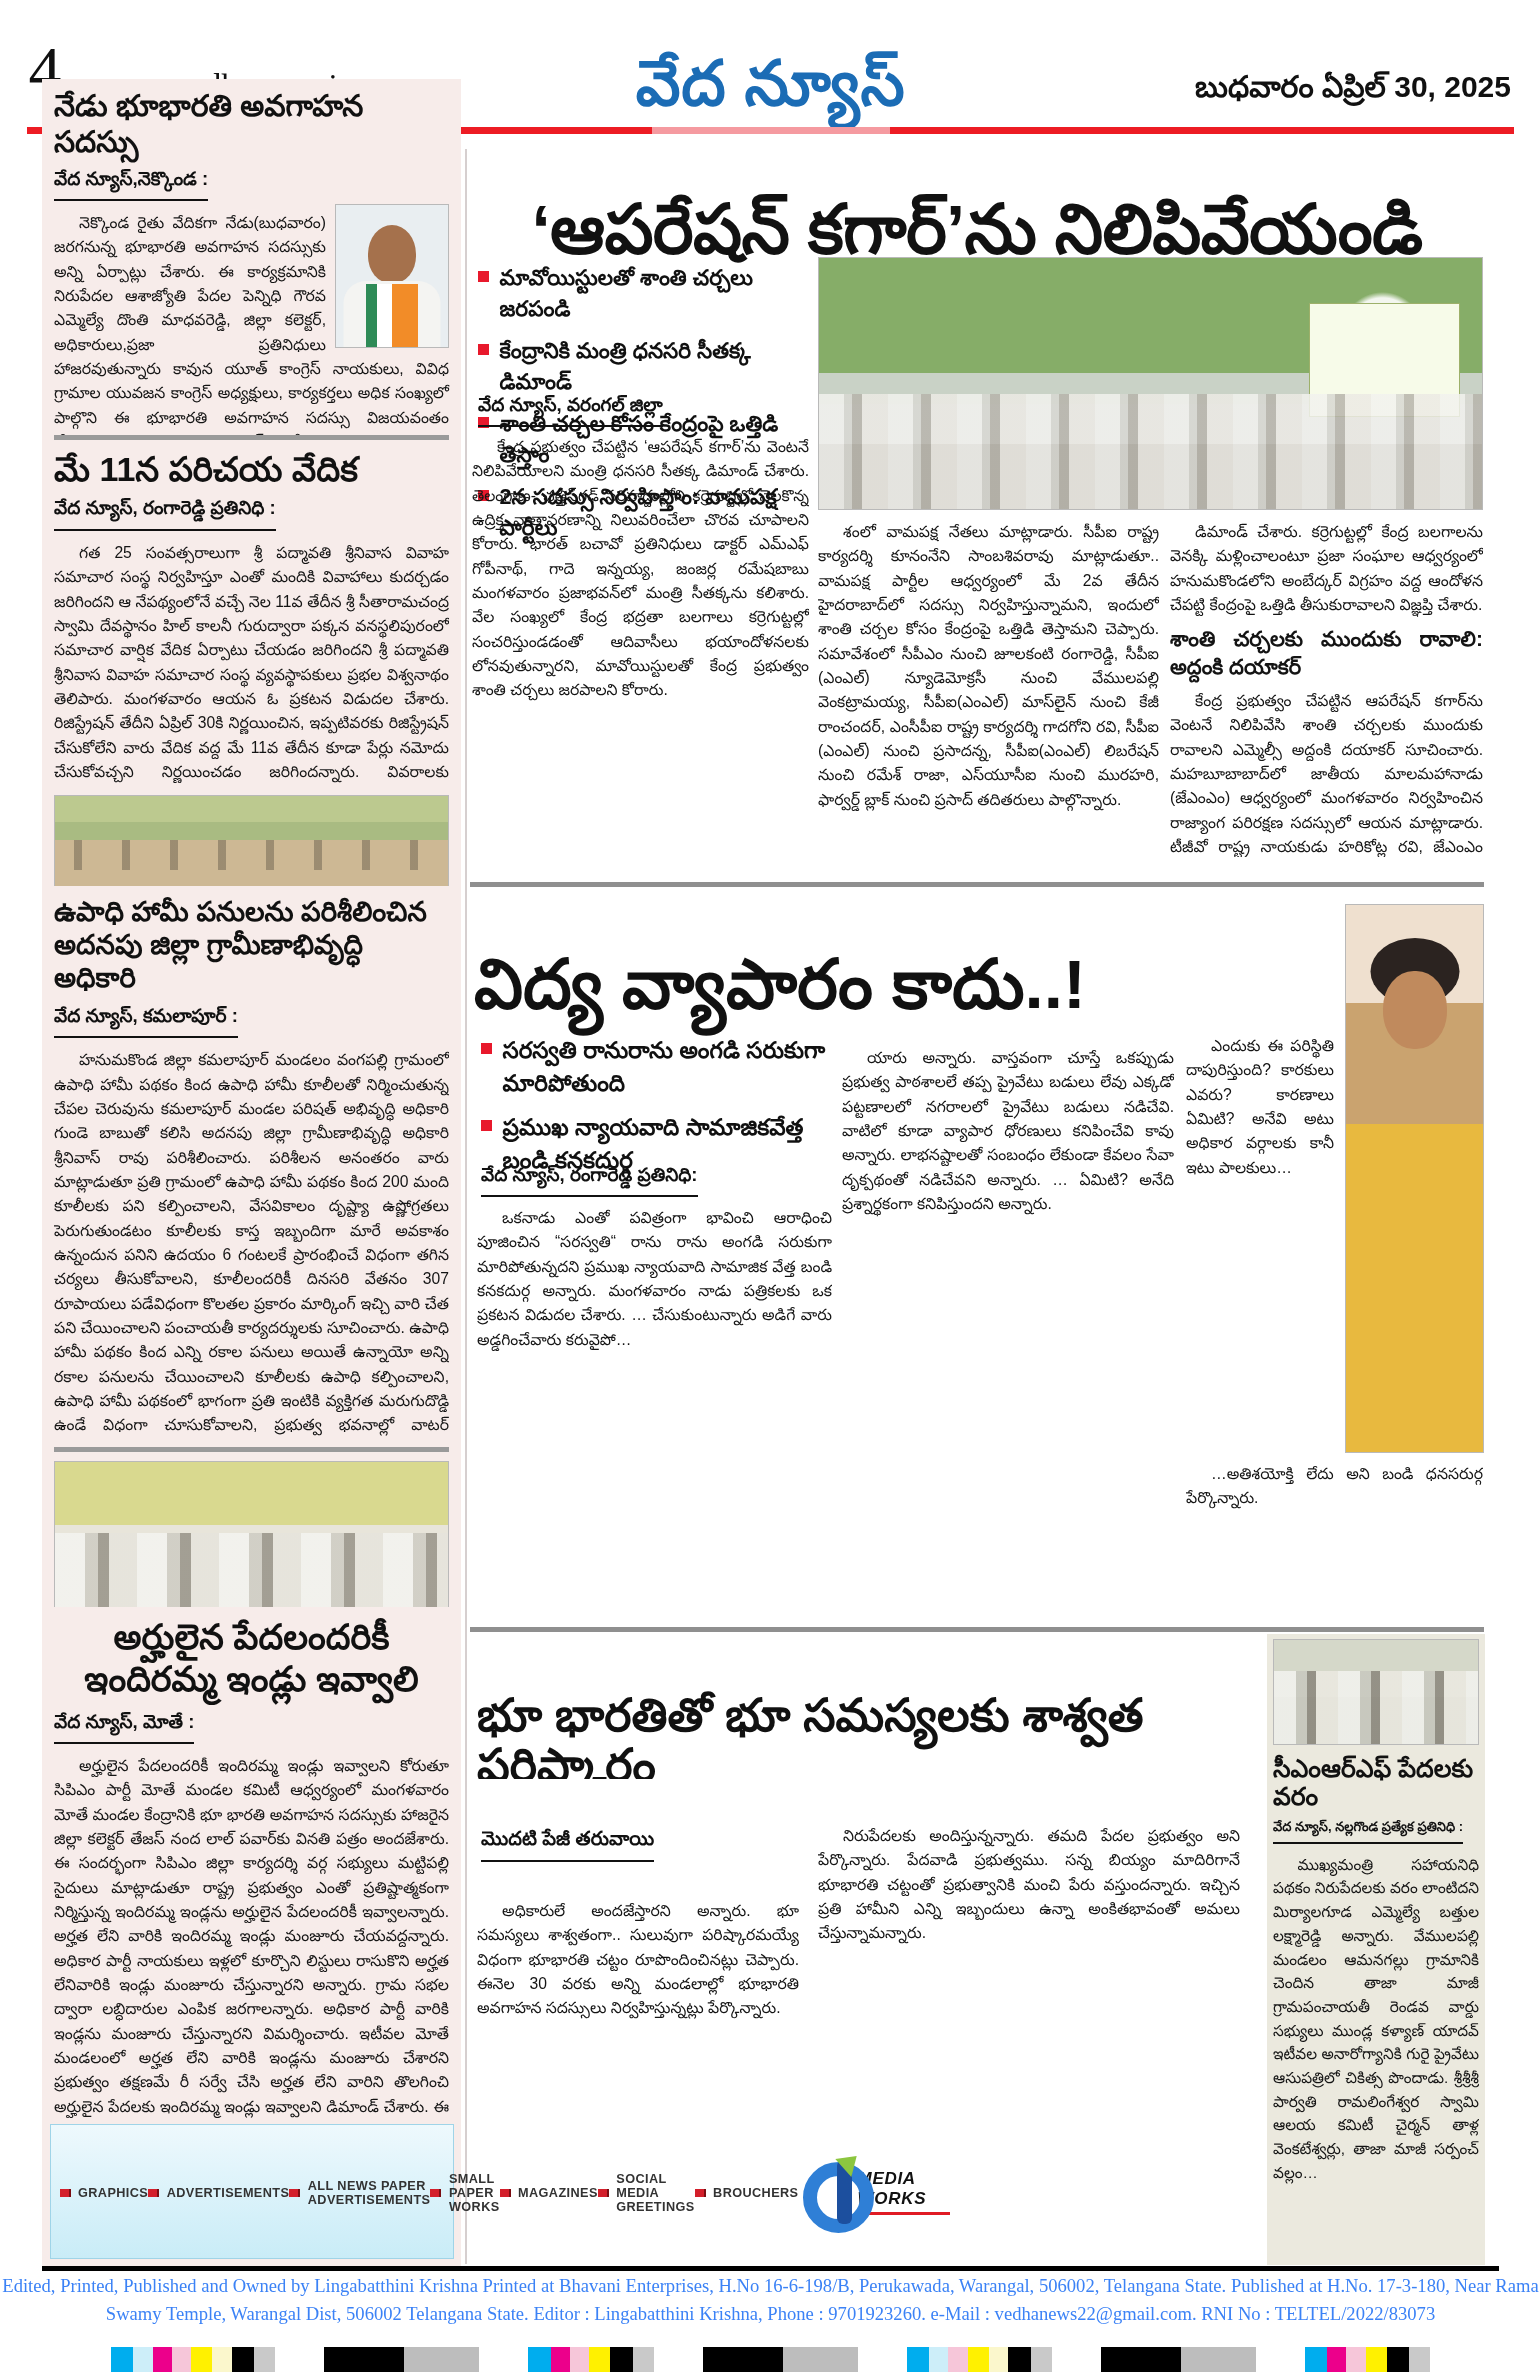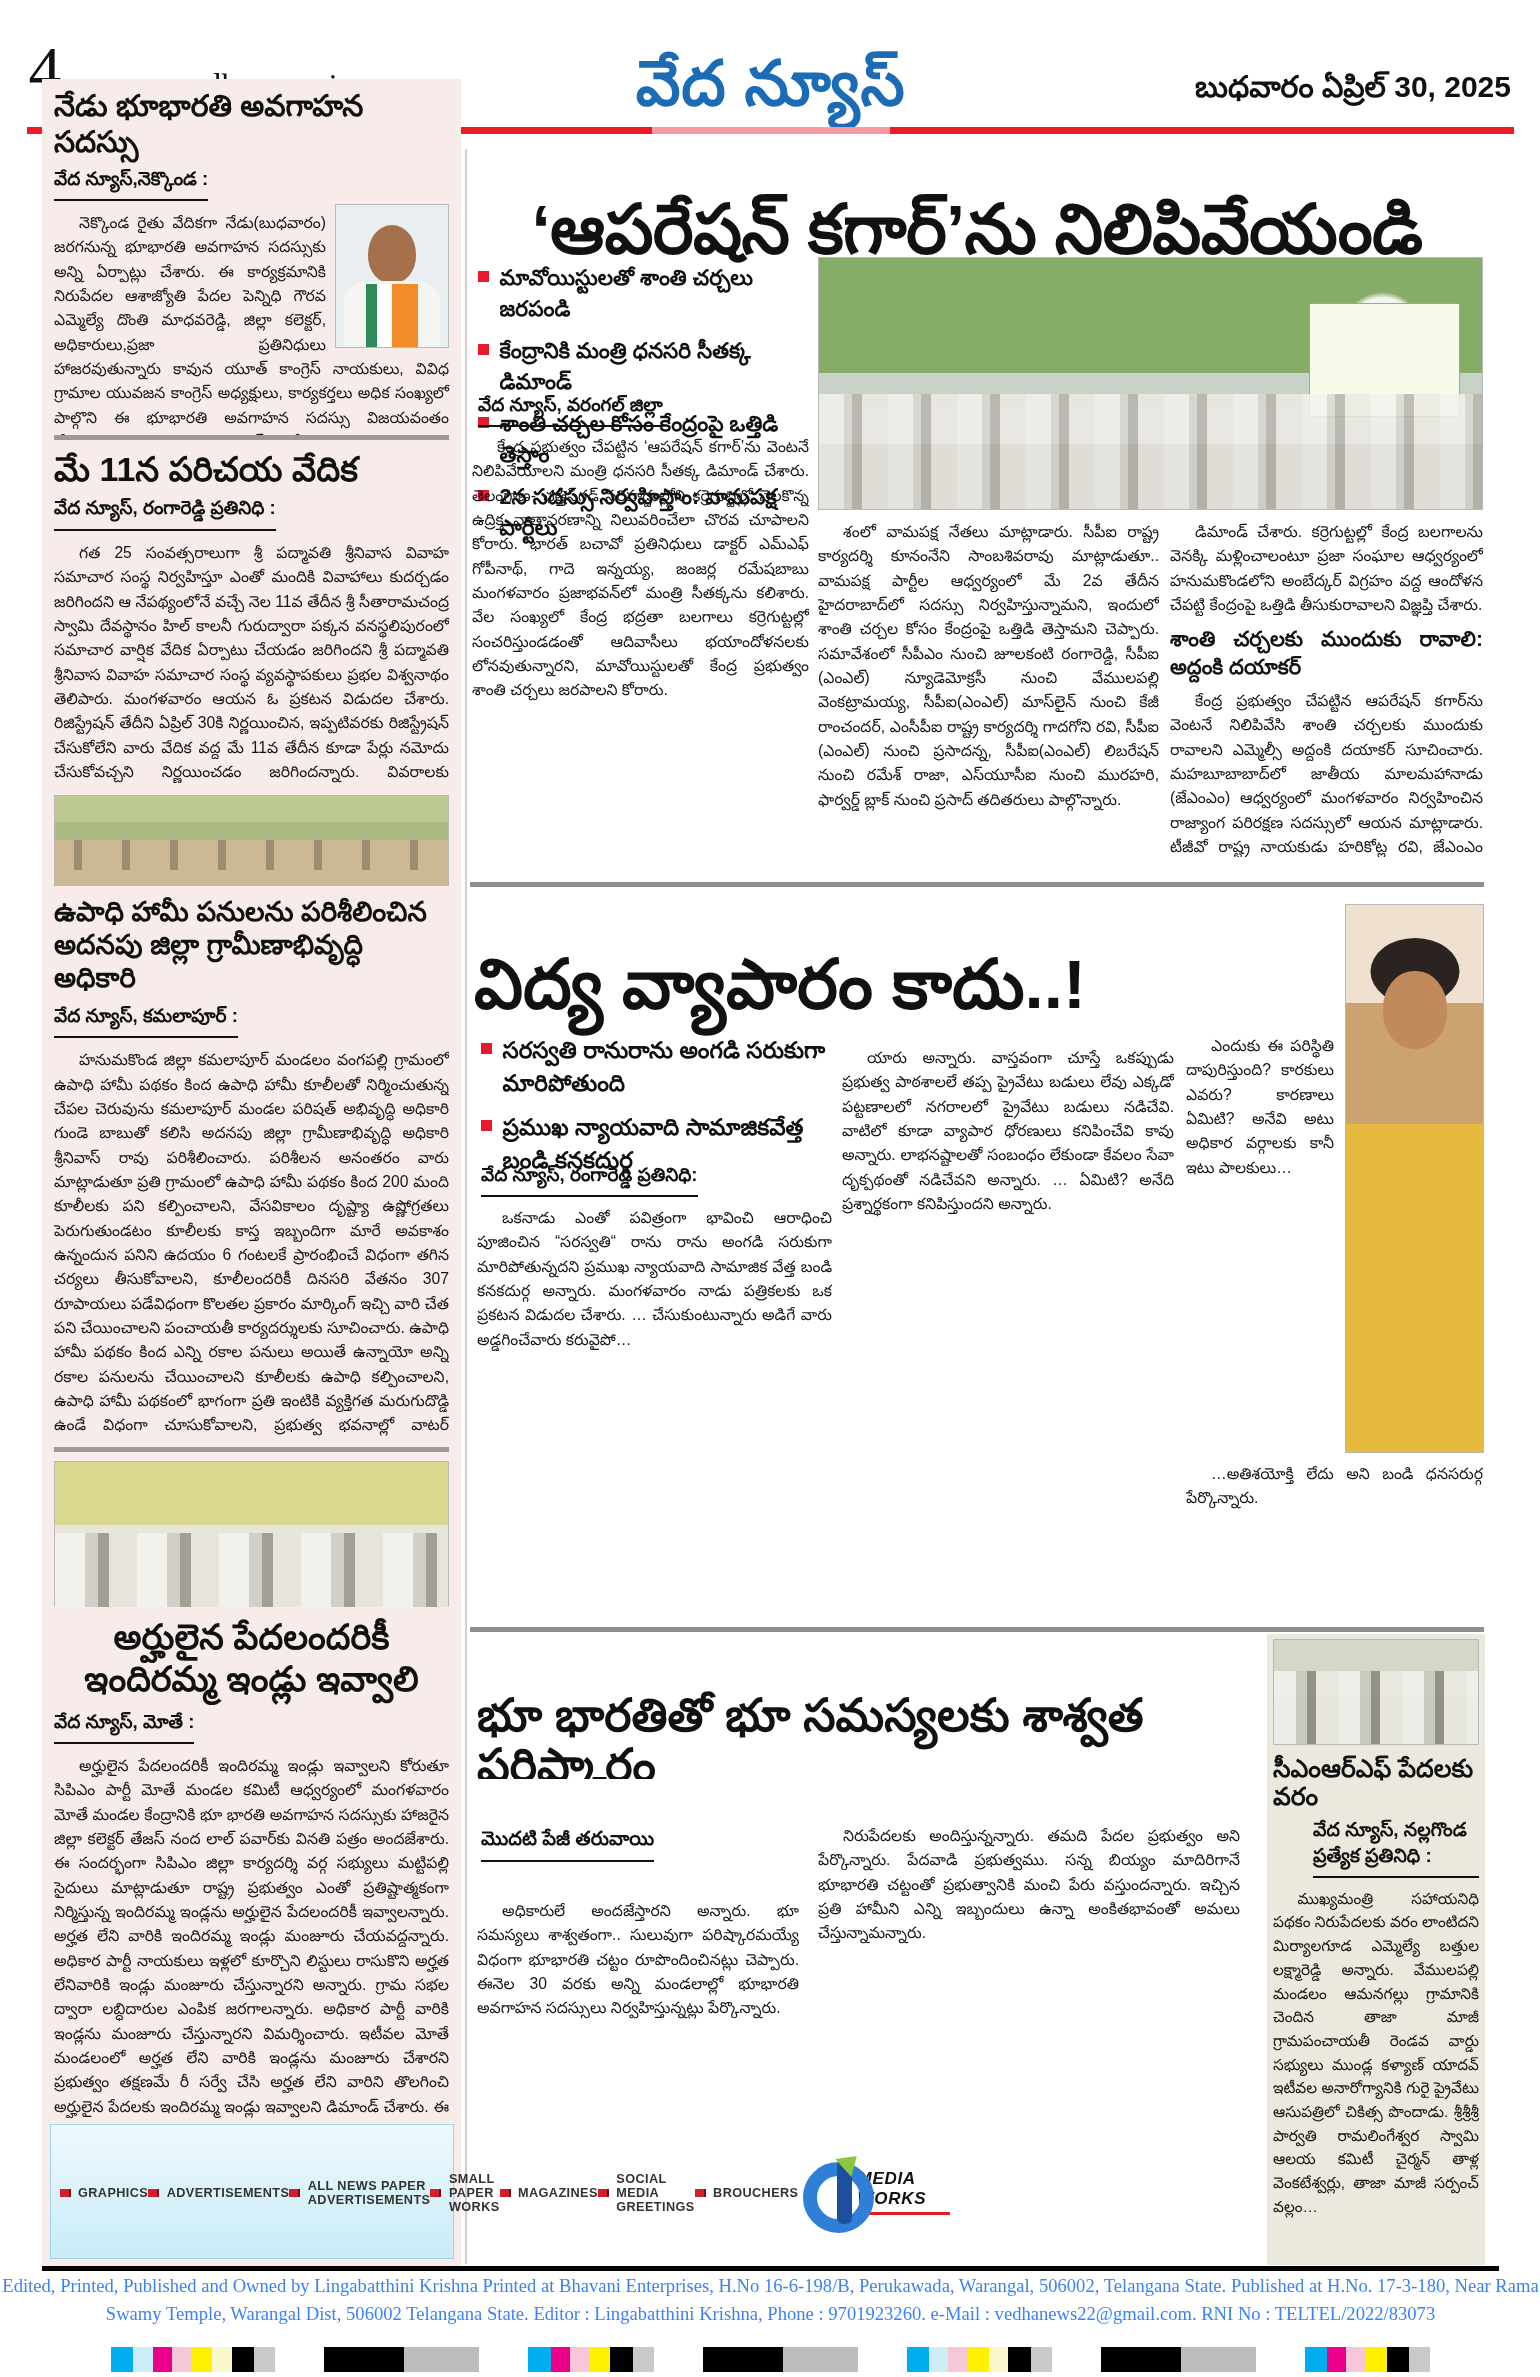--- a/index.html
+++ b/index.html
@@ -282,21 +282,21 @@
     </div>
   <div class="col body" style="left:818px;top:1824px;width:422px;height:438px;">
       <p>నిరుపేదలకు అందిస్తున్నన్నారు. తమది పేదల ప్రభుత్వం అని పేర్కొన్నారు. పేదవాడి ప్రభుత్వము. సన్న బియ్యం మాదిరిగానే భూభారతి చట్టంతో ప్రభుత్వానికి మంచి పేరు వస్తుందన్నారు. ఇచ్చిన ప్రతి హామీని ఎన్ని ఇబ్బందులు ఉన్నా అంకితభావంతో అమలు చేస్తున్నామన్నారు.</p>
     </div>
 
   <div class="cmrf">
     <div class="ph ph-cheque" style="position:relative;width:100%;height:106px;">
         <div class="men"></div>
       </div>
     <h3>సీఎంఆర్ఎఫ్ పేదలకు వరం</h3>
-    <div><span class="byline" style="font-size:19px;margin-left:40px;">వేద న్యూస్, నల్లగొండ ప్రత్యేక ప్రతినిధి :</span></div>
+    <div><span class="byline" style="font-size:13px;">వేద న్యూస్, నల్లగొండ ప్రత్యేక ప్రతినిధి :</span></div>
     <div class="body" style="margin-top:9px;height:402px;overflow:hidden;">
         <p>ముఖ్యమంత్రి సహాయనిధి పథకం నిరుపేదలకు వరం లాంటిదని మిర్యాలగూడ ఎమ్మెల్యే బత్తుల లక్ష్మారెడ్డి అన్నారు. వేములపల్లి మండలం ఆమనగల్లు గ్రామానికి చెందిన తాజా మాజీ గ్రామపంచాయతీ రెండవ వార్డు సభ్యులు ముండ్ల కళ్యాణ్ యాదవ్ ఇటీవల అనారోగ్యానికి గురై ప్రైవేటు ఆసుపత్రిలో చికిత్స పొందాడు. శ్రీశ్రీశ్రీ పార్వతి రామలింగేశ్వర స్వామి ఆలయ కమిటీ చైర్మన్ తాళ్ల వెంకటేశ్వర్లు, తాజా మాజీ సర్పంచ్ వల్లం…</p>
       </div>
   </div>
 
   <div class="blackrule"></div>
   <div class="foot" style="top:2275px;">Edited, Printed, Published and Owned by Lingabatthini Krishna Printed at Bhavani Enterprises, H.No 16-6-198/B, Perukawada, Warangal, 506002, Telangana State. Published at H.No. 17-3-180, Near Rama</div>
   <div class="foot" style="top:2303px;">Swamy Temple, Warangal Dist, 506002 Telangana State. Editor : Lingabatthini Krishna, Phone : 9701923260. e-Mail : vedhanews22@gmail.com. RNI No : TELTEL/2022/83073</div>
   <div class="bars">
       <div class="regbar" style="width: 22.4px; background: rgb(0, 173, 238);"></div>

